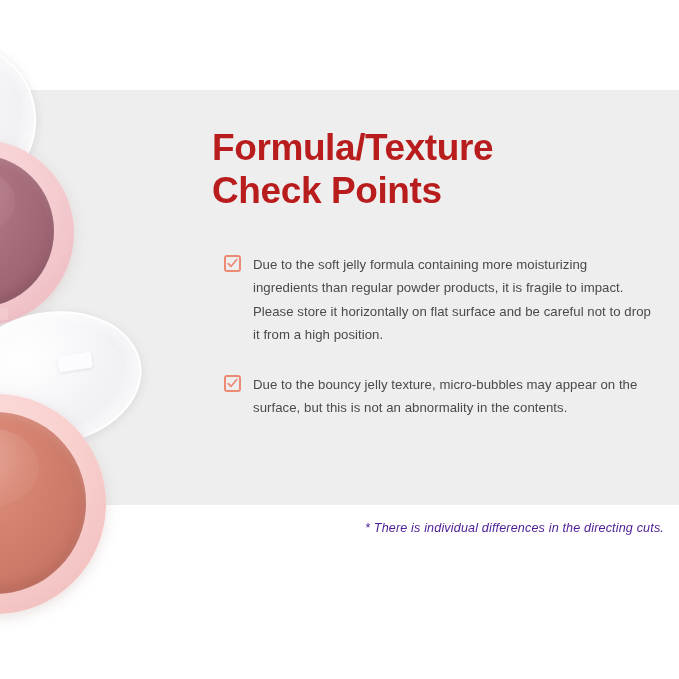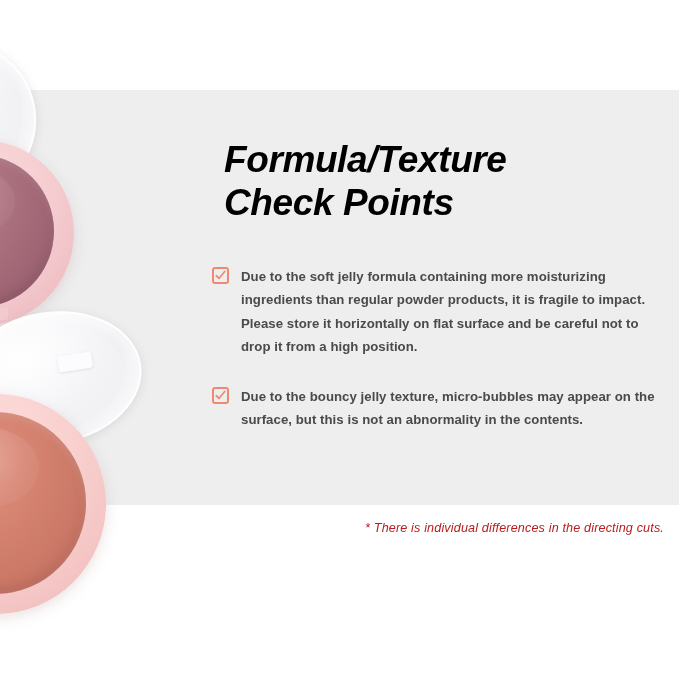--- a/index.html
+++ b/index.html
@@ -149,36 +149,34 @@
 
   
   .content {
     position: absolute;
     left: 212px;
     top: 126px;
     width: 452px;
   }
 
   .title {
-    margin: 12px;
-    color: #000000;
+    margin: 0;
+    color: #b91c1c;
     font-size: 37px;
     font-weight: 700;
     line-height: 1.17;
     letter-spacing: -0.4px;
     white-space: pre-line;
-    font-style: italic;
   }
 
   .bullets {
-    margin: 0;
+    margin: 12px;
     padding: 0;
     list-style: none;
     margin-top: 40px;
-    font-weight: bold;
   }
   .bullet {
     display: flex;
     align-items: flex-start;
     margin-bottom: 26px;
   }
   .bullet:last-child { margin-bottom: 0; }
 
   .check-box {
     flex: 0 0 auto;
@@ -208,21 +206,21 @@
 
   
   .footnotes {
     position: absolute;
     left: 212px;
     top: 518px;
     width: 452px;
     text-align: right;
   }
   .footnote {
-    color: #b91c1c;
+    color: #4c1d95;
     font-size: 12.6px;
     font-style: italic;
     line-height: 1.72;
     letter-spacing: 0.15px;
   }
 </style>
 </head>
 <body>
 
 <div id="page">

